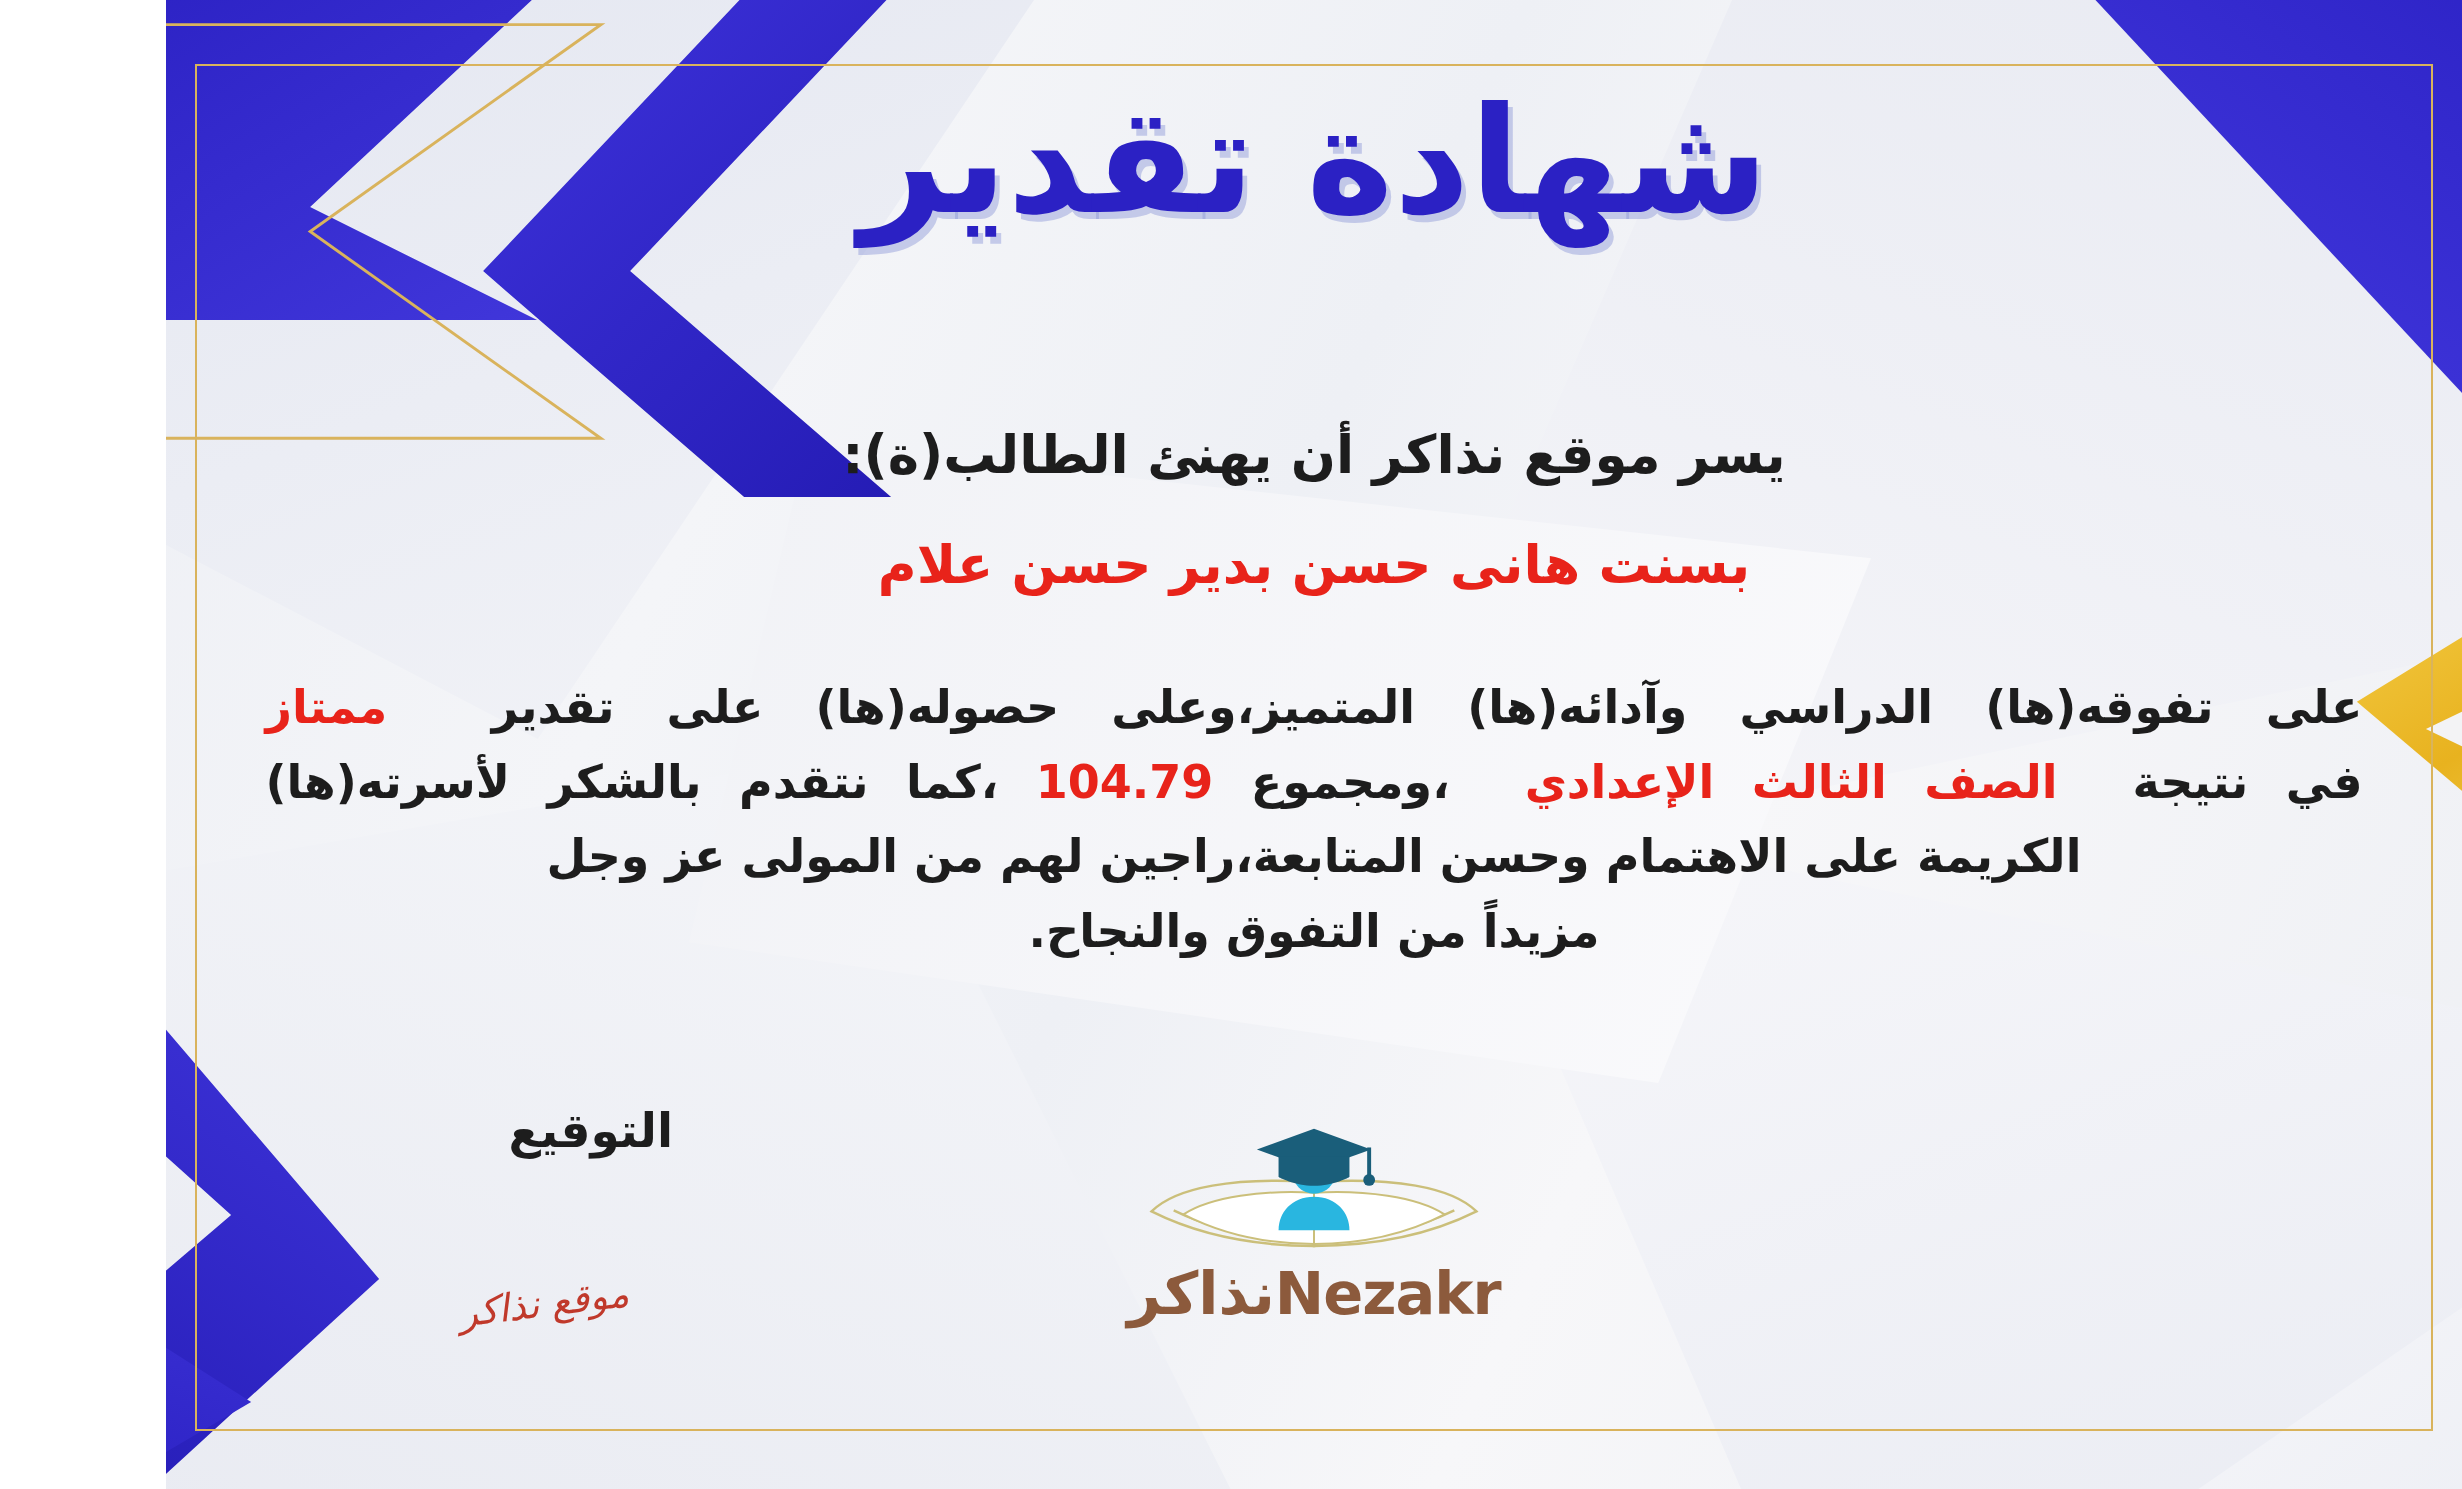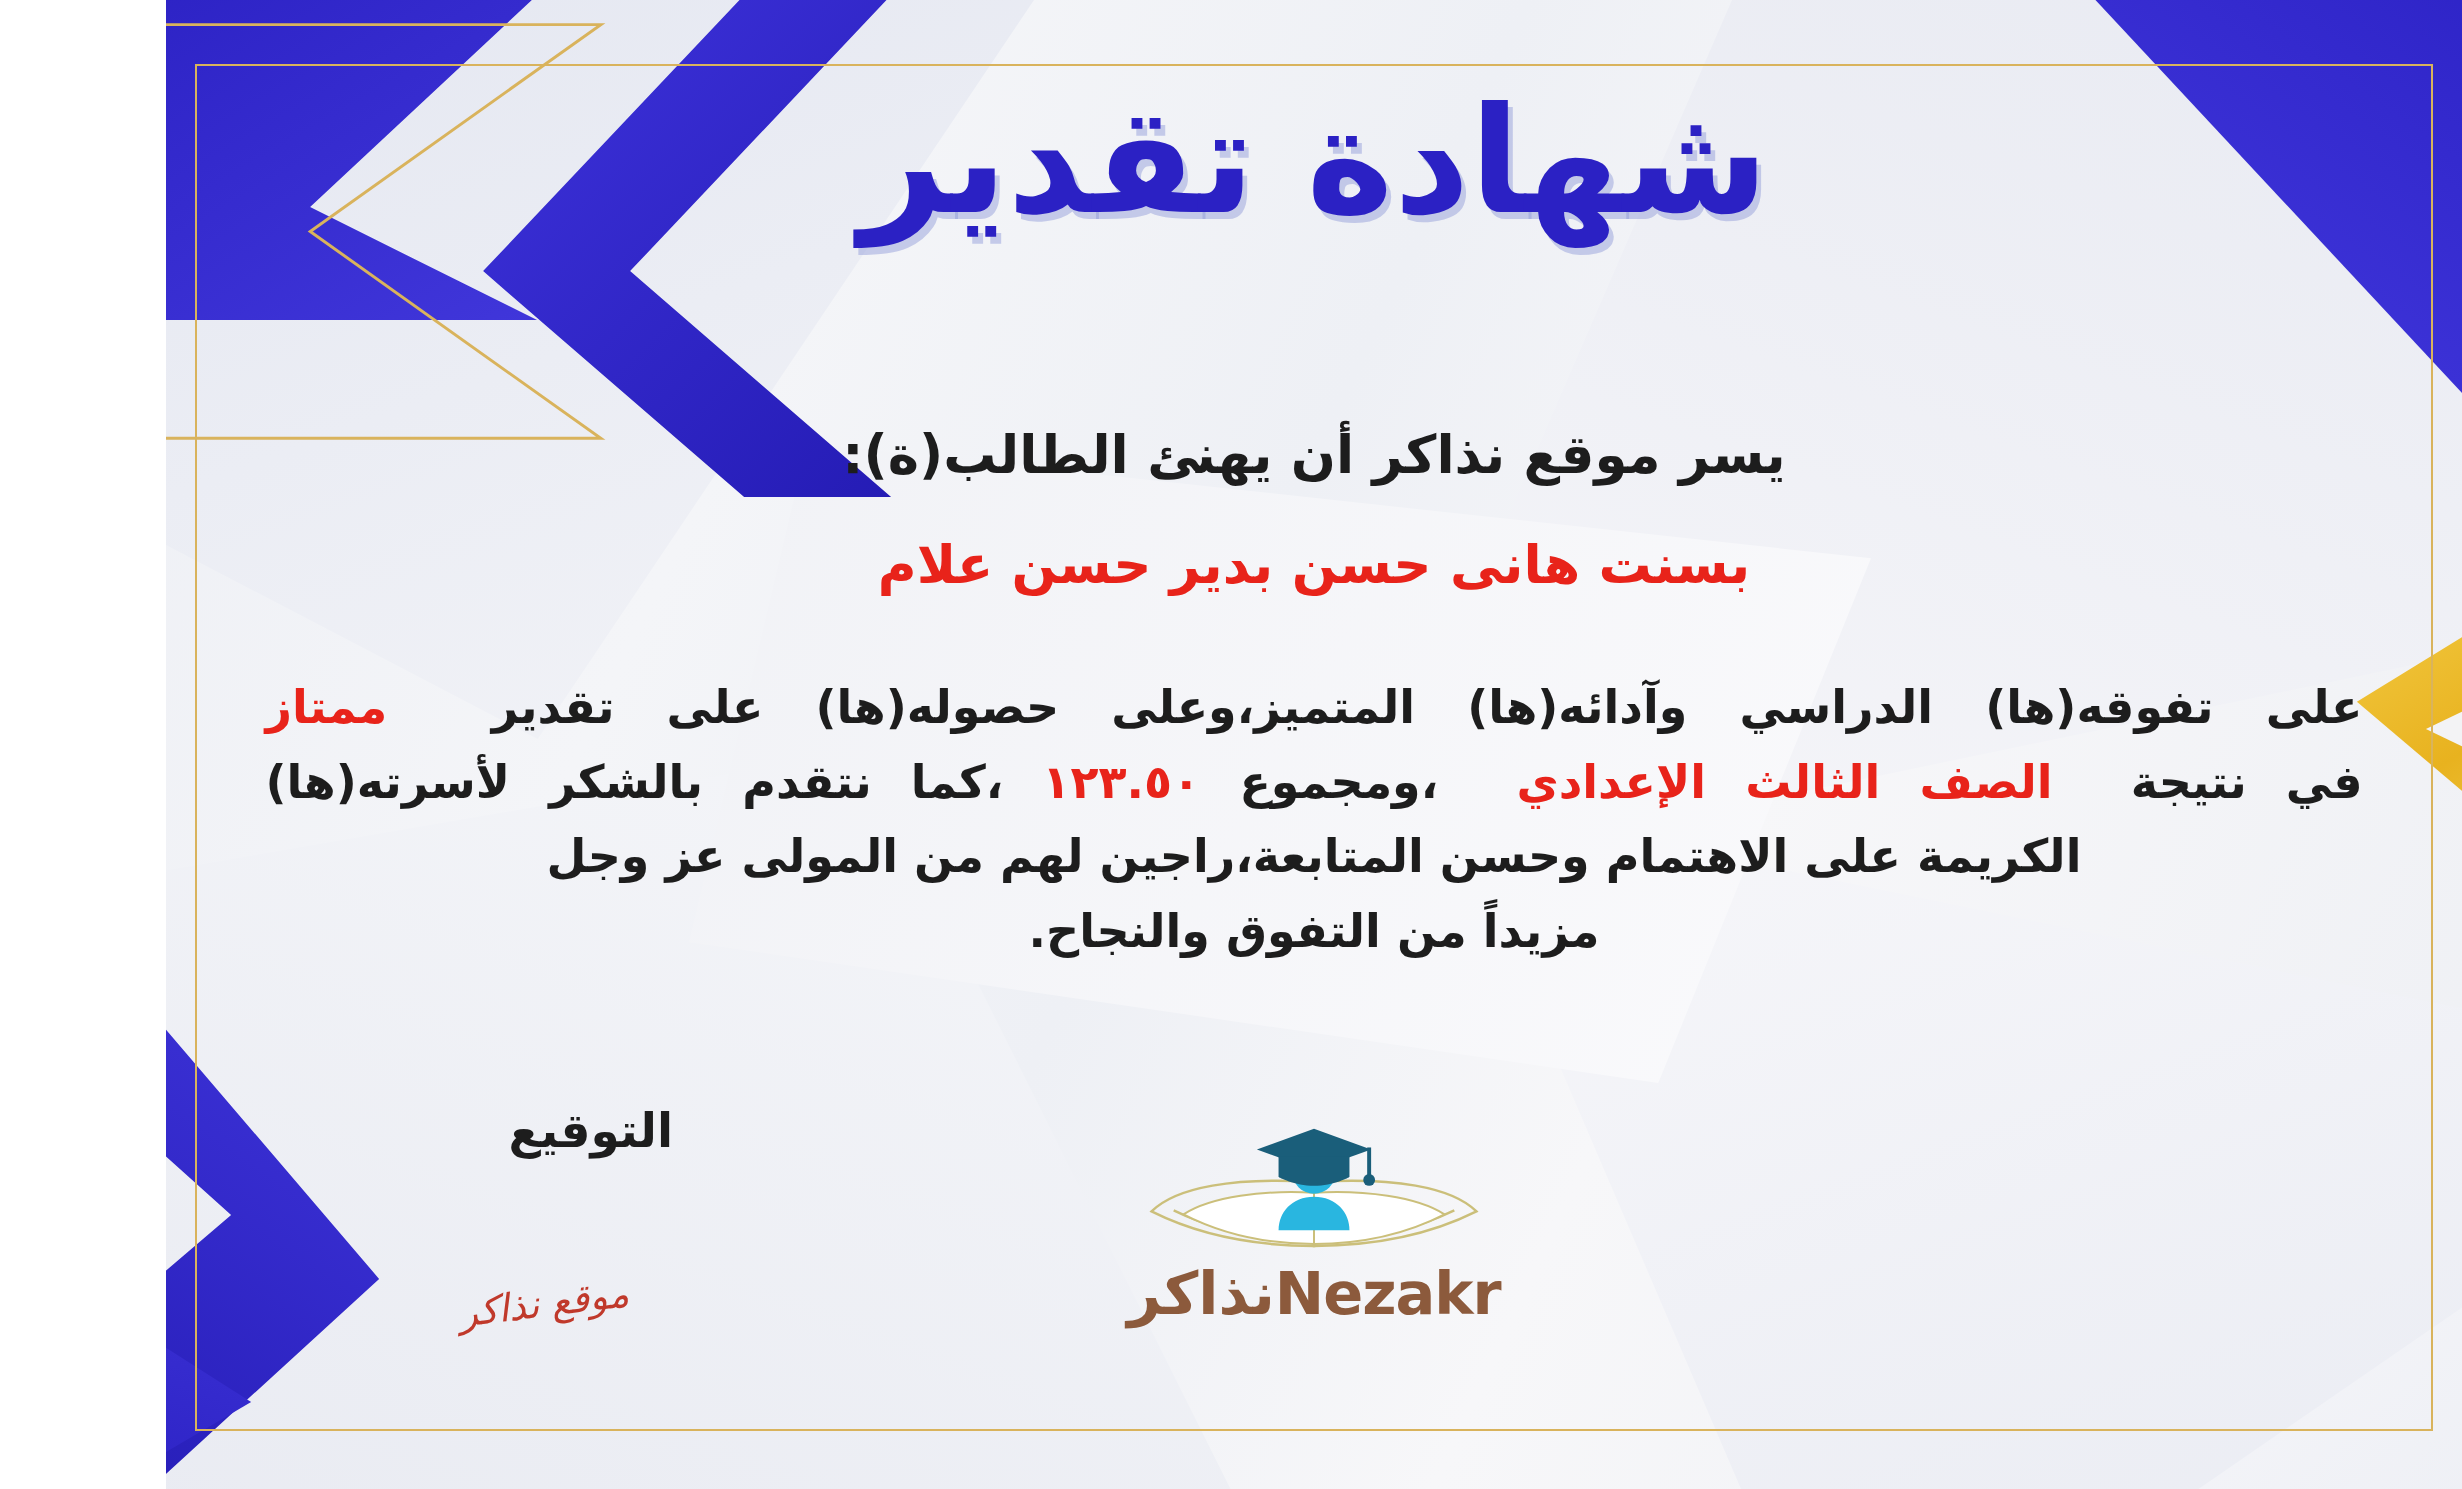--- a/index.html
+++ b/index.html
@@ -327,21 +327,21 @@
   <div class="content">
 
     <div class="title">شهادة تقدير</div>
 
     <div class="greeting">يسر موقع نذاكر أن يهنئ الطالب(ة):</div>
 
     <div class="student-name">بسنت هانى حسن بدير حسن علام</div>
 
     <div class="body-block">
       <span class="body-line l1"><span>على تفوقه(ها) الدراسي وآدائه(ها) المتميز،وعلى حصوله(ها) على تقدير</span>&nbsp;&nbsp;<span class="hl-red">ممتاز</span></span>
-      <span class="body-line l2"><span>في نتيجة</span>&nbsp;&nbsp;<span class="hl-red">الصف الثالث الإعدادي</span>&nbsp;&nbsp;<span>،ومجموع</span>&nbsp;<span class="hl-red">١٢٣.٥٠</span>&nbsp;<span>،كما نتقدم بالشكر لأسرته(ها)</span></span>
+      <span class="body-line l2"><span>في نتيجة</span>&nbsp;&nbsp;<span class="hl-red">الصف الثالث الإعدادي</span>&nbsp;&nbsp;<span>،ومجموع</span>&nbsp;<span class="hl-red">104.79</span>&nbsp;<span>،كما نتقدم بالشكر لأسرته(ها)</span></span>
       <span class="body-line">الكريمة على الاهتمام وحسن المتابعة،راجين لهم من المولى عز وجل</span>
       <span class="body-line">مزيداً من التفوق والنجاح.</span>
     </div>
 
     <div class="signature-label">التوقيع</div>
     <div class="signature-script">موقع نذاكر</div>
 
     <div class="logo">
       <div class="logo-mark">
         <svg width="384" height="158" viewBox="0 0 780 320" xmlns="http://www.w3.org/2000/svg">

